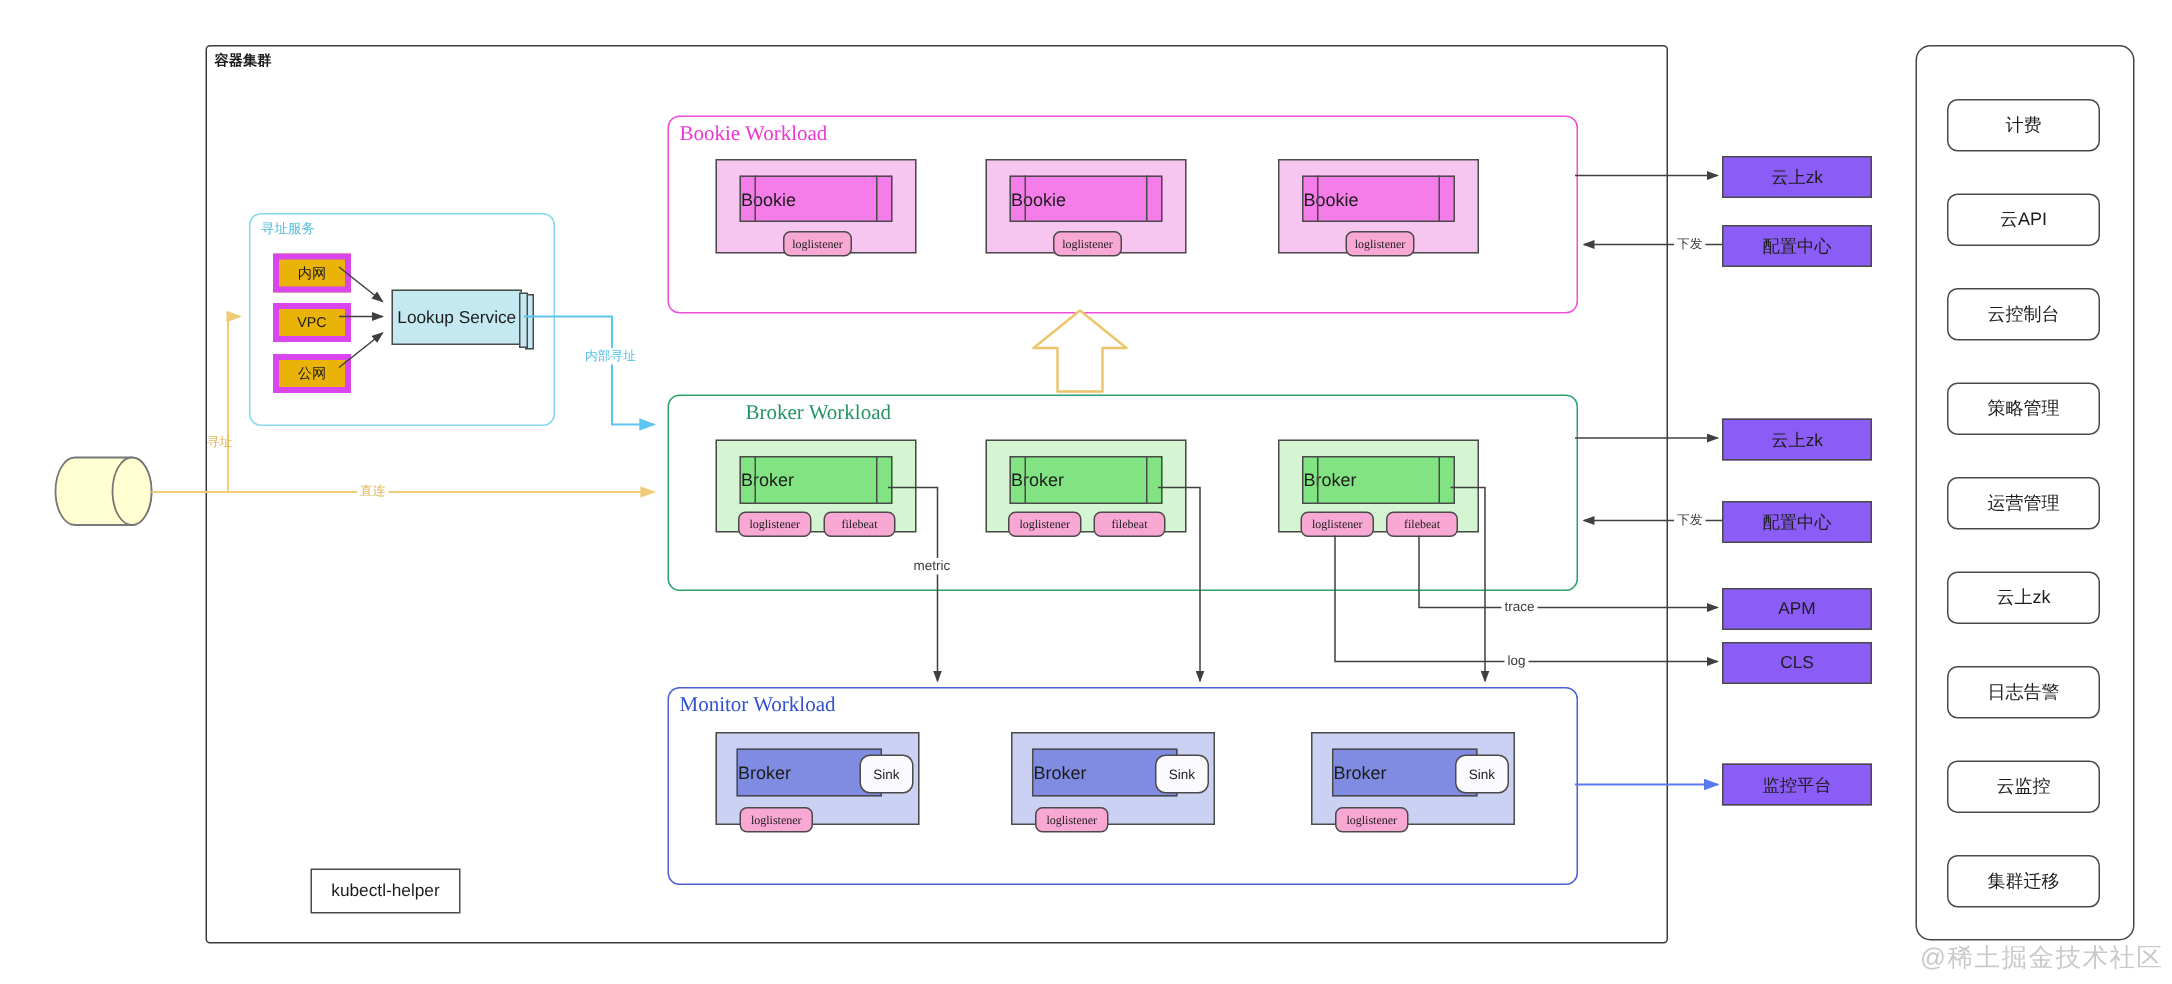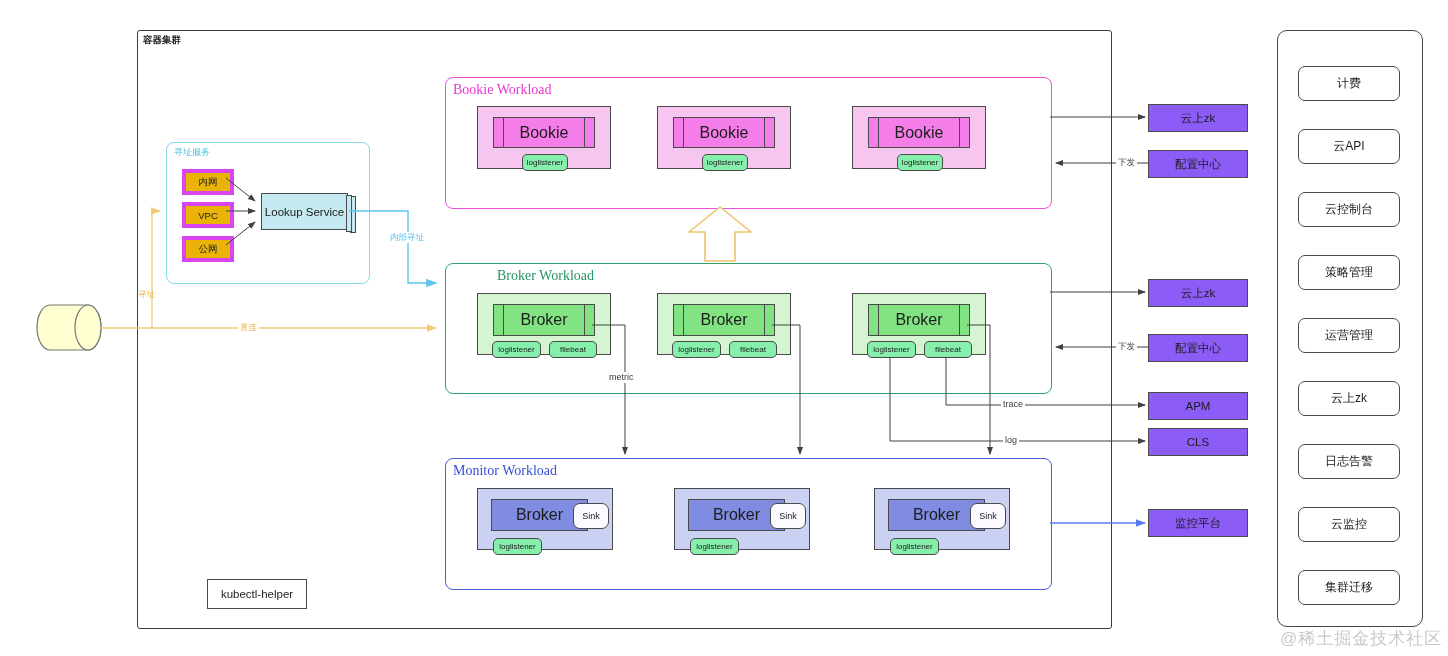--- a/index.html
+++ b/index.html
@@ -18,29 +18,29 @@
   .wl-bookie{top:77px;height:130px;border:1.2px solid #ec4fd8;}
   .wl-broker{top:263px;height:129px;border:1.2px solid #2ea26d;}
   .wl-monitor{top:458px;height:130px;border:1.2px solid #4b61d2;}
   .t-bookie{color:#ec35d2;} .t-broker{color:#259465;padding-left:44px;} .t-monitor{color:#3350d2;}
   
   .pod{position:absolute;width:132px;height:61px;border:1px solid #4a4a4a;}
   .pod-bookie{background:#f7c6f0;}
   .pod-broker{background:#d4f4d2;height:60px;}
   .pod-monitor{background:#cbd1f2;height:60px;width:134px;}
   .node-box{position:absolute;left:15px;top:10px;width:100px;height:29px;border:1px solid #4a4a4a;
-            display:flex;align-items:center;justify-content:center;font-size:16px;}
+            display:flex;align-items:center;justify-content:flex-start;font-size:12px;}
   .node-bookie{background:#f57de9;}
   .node-broker{background:#82e382;height:30px;}
   .node-monitor{background:#7f8ce2;left:13px;width:95px;height:30px;}
   .band{position:absolute;top:-1px;bottom:-1px;width:9px;}
   .band.l{left:0;border-right:1px solid #4a4a4a;}
   .band.r{right:0;border-left:1px solid #4a4a4a;}
-  .chip{position:absolute;height:15px;background:#86efac;border:1px solid #4a4a4a;border-radius:5px;
-        font-size:8px;line-height:15px;text-align:center;}
+  .chip{position:absolute;height:15px;background:#f9a8d4;border:1px solid #4a4a4a;border-radius:5px;
+        font-size:8px;line-height:15px;text-align:center;font-family:Liberation Serif, serif;}
   .sink{position:absolute;left:95px;top:14px;width:34px;height:24px;background:#fbfbff;border:1px solid #4a4a4a;
         border-radius:7px;font-size:9px;line-height:24px;text-align:center;}
   
   .addr-group{left:166px;top:142px;width:202px;height:140px;border:1.2px solid #86d8ec;border-radius:8px;}
   .addr-title{left:174px;top:146px;font-size:9px;color:#4cc0de;}
   .net-box{left:182px;width:44px;height:18px;background:#eab308;border:4px solid #d946ef;
            font-size:9.5px;display:flex;align-items:center;justify-content:center;}
   .lookup{left:261px;top:193px;width:85px;height:35px;background:#c5e9f0;border:1px solid #4a4a4a;
           display:flex;align-items:center;justify-content:center;font-size:11.5px;z-index:2;}
   .lookup::before{content:"";position:absolute;top:1px;right:-5px;width:4px;height:100%;

